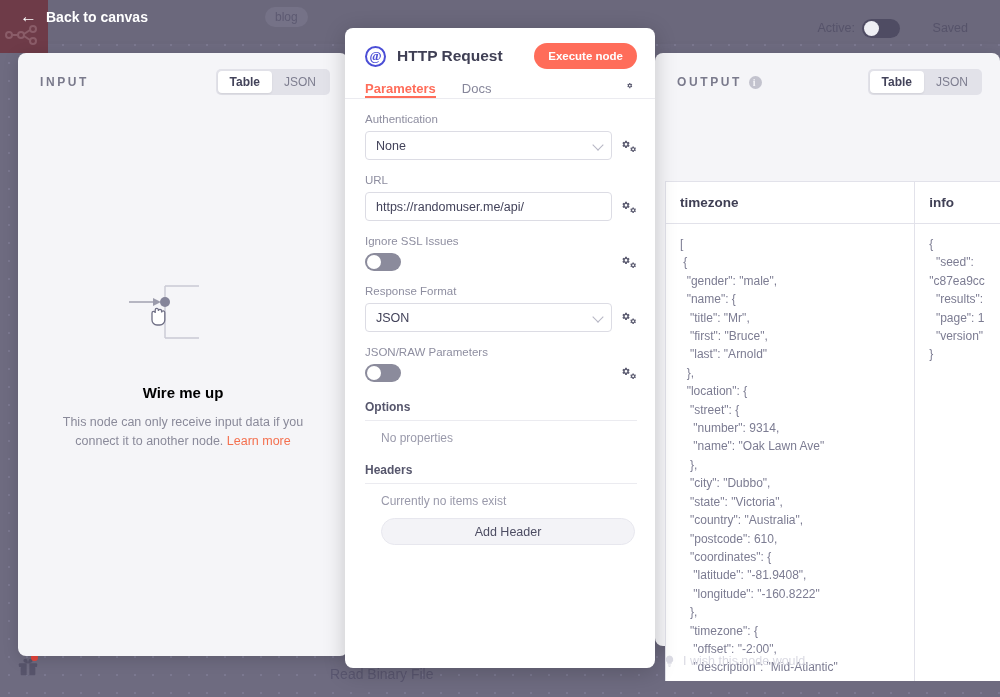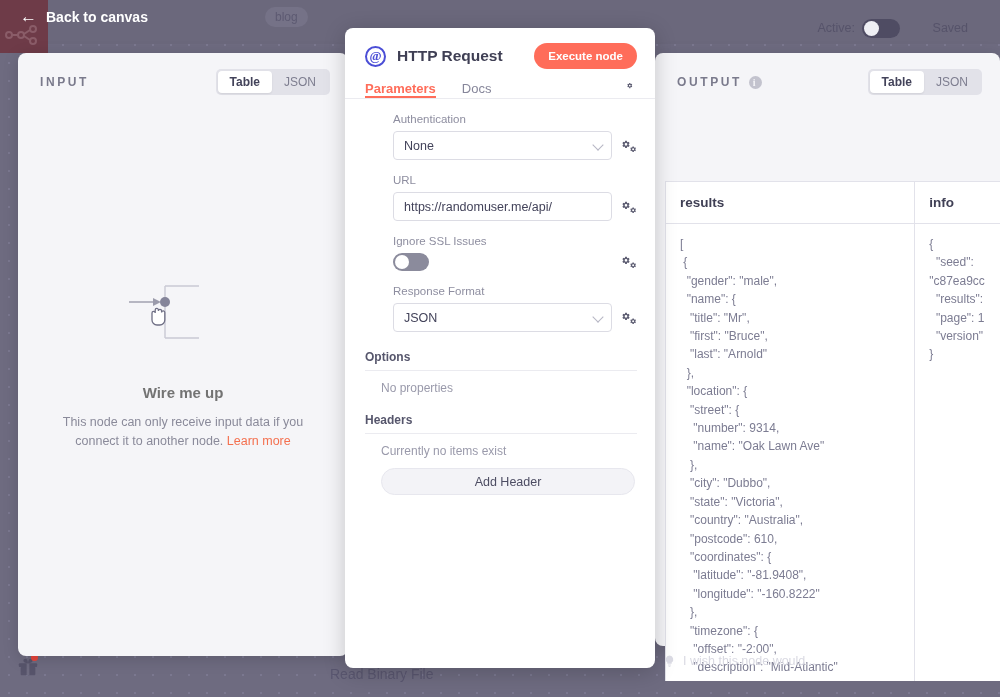--- a/index.html
+++ b/index.html
@@ -109,21 +109,21 @@
     background: #fff; color: #43435a; font-weight: bold;
     box-shadow: 0 1px 2px rgba(0,0,0,.08);
   }
 
   
   #wire-wrap {
     position: absolute; left: 0; top: 225px; width: 330px;
     text-align: center;
   }
   #wire-art { margin: 0 auto 26px; width: 120px; height: 80px; position: relative; }
-  #wire-title { font-size: 15px; font-weight: bold; color: #737373; }
+  #wire-title { font-size: 15px; font-weight: bold; color: #000000; }
   #wire-desc {
     margin: 12px auto 0; width: 252px;
     font-size: 12.5px; line-height: 1.5; color: #8a8a9a;
   }
   #wire-desc a { color: #f4704f; text-decoration: none; }
 
   
   #item-count {
     padding: 2px 22px 12px; font-size: 12.5px; color: #71718a;
   }
@@ -183,21 +183,21 @@
   .tab {
     font-size: 13px; color: #86869a; 
     border-bottom: 2px solid transparent; cursor: pointer;
   }
   .tab.on { color: #ff6d5a; font-weight: bold; border-bottom-color: #ff6d5a; }
   #tab-gear { margin-left: auto; padding-bottom: 8px; }
 
   #params {
     height: 578px; overflow: hidden; padding: 14px 18px 0 20px;
   }
-  .field { margin-bottom: 14px; margin-left: 28px; }
+  .field { margin-bottom: 14px; }
   .flabel { font-size: 11.5px; color: #8e8ea0; margin-bottom: 6px; }
   .frow { display: flex; align-items: center; gap: 9px; }
   .ctrl {
     flex: 1; height: 29px; border: 1px solid #dcdce4; border-radius: 4px;
     background: #fff; display: flex; align-items: center;
     padding: 0 10px; font-size: 12.5px; color: #43435a;
     position: relative;
   }
   .chev {
     position: absolute; right: 9px; top: 9px;
@@ -323,21 +323,21 @@
         <span class="info-dot">i</span>
       </div>
       <div class="seg">
         <span class="on">Table</span>
         <span>JSON</span>
       </div>
     </div>
 
     <div id="out-table">
       <div class="th-row">
-        <div class="th c1">results</div>
+        <div class="th c1">timezone</div>
         <div class="th c2">info</div>
       </div>
       <div class="td-row">
         <div class="td c1">[
  {
   "gender": "male",
   "name": {
    "title": "Mr",
    "first": "Bruce",
    "last": "Arnold"
@@ -441,20 +441,34 @@
             <span>JSON</span>
             <span class="chev"></span>
           </div>
           <svg class="cogs" viewBox="0 0 24 24" fill="#5d5d72">
             <path d="M11.6 10.2a5 5 0 0 0 0-1.3l1.3-1-1.3-2.2-1.5.6a5 5 0 0 0-1.1-.7L8.8 4H6.2L6 5.6a5 5 0 0 0-1.1.7l-1.5-.6-1.3 2.2 1.3 1a5 5 0 0 0 0 1.3l-1.3 1 1.3 2.2 1.5-.6a5 5 0 0 0 1.1.7l.2 1.6h2.6l.2-1.6a5 5 0 0 0 1.1-.7l1.5.6 1.3-2.2zM7.5 11.5a2 2 0 1 1 0-4 2 2 0 0 1 0 4z"></path>
             <path d="M21.4 17.4a3.6 3.6 0 0 0 0-1l1-.7-1-1.7-1.1.5a3.6 3.6 0 0 0-.9-.5l-.2-1.2h-2l-.2 1.2a3.6 3.6 0 0 0-.9.5l-1.1-.5-1 1.7 1 .7a3.6 3.6 0 0 0 0 1l-1 .7 1 1.7 1.1-.5a3.6 3.6 0 0 0 .9.5l.2 1.2h2l.2-1.2a3.6 3.6 0 0 0 .9-.5l1.1.5 1-1.7zM18.2 18.4a1.5 1.5 0 1 1 0-3 1.5 1.5 0 0 1 0 3z"></path>
           </svg>
         </div>
       </div>
 
+      <div class="field">
+        <div class="flabel">JSON/RAW Parameters</div>
+        <div class="frow">
+          <div style="flex:1">
+            <div class="toggle">
+                <div class="knob"></div>
+              </div>
+          </div>
+          <svg class="cogs" viewBox="0 0 24 24" fill="#5d5d72">
+            <path d="M11.6 10.2a5 5 0 0 0 0-1.3l1.3-1-1.3-2.2-1.5.6a5 5 0 0 0-1.1-.7L8.8 4H6.2L6 5.6a5 5 0 0 0-1.1.7l-1.5-.6-1.3 2.2 1.3 1a5 5 0 0 0 0 1.3l-1.3 1 1.3 2.2 1.5-.6a5 5 0 0 0 1.1.7l.2 1.6h2.6l.2-1.6a5 5 0 0 0 1.1-.7l1.5.6 1.3-2.2zM7.5 11.5a2 2 0 1 1 0-4 2 2 0 0 1 0 4z"></path>
+            <path d="M21.4 17.4a3.6 3.6 0 0 0 0-1l1-.7-1-1.7-1.1.5a3.6 3.6 0 0 0-.9-.5l-.2-1.2h-2l-.2 1.2a3.6 3.6 0 0 0-.9.5l-1.1-.5-1 1.7 1 .7a3.6 3.6 0 0 0 0 1l-1 .7 1 1.7 1.1-.5a3.6 3.6 0 0 0 .9.5l.2 1.2h2l.2-1.2a3.6 3.6 0 0 0 .9-.5l1.1.5 1-1.7zM18.2 18.4a1.5 1.5 0 1 1 0-3 1.5 1.5 0 0 1 0 3z"></path>
+          </svg>
+        </div>
+      </div>
 
       <div class="sect-head">Options</div>
       <div class="sect-note">No properties</div>
 
       <div class="sect-head">Headers</div>
       <div class="sect-note">Currently no items exist</div>
       <div class="pill-btn">
         <span>Add Header</span>
       </div>
 

